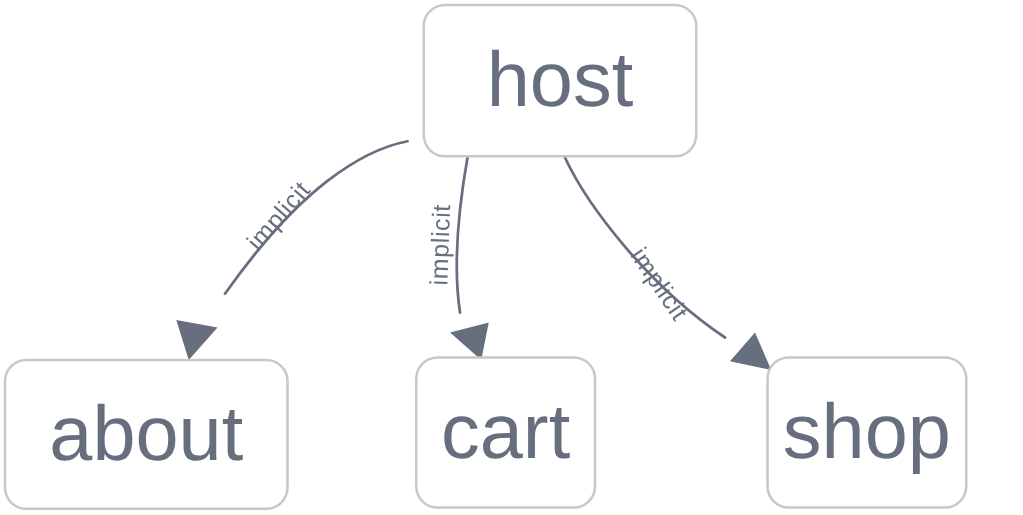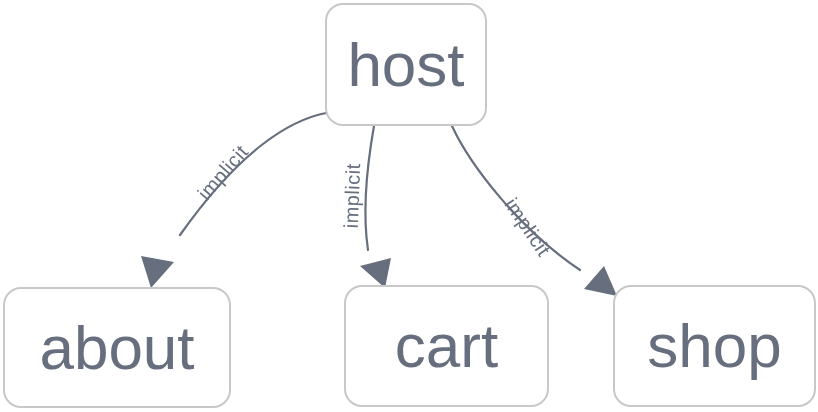--- a/index.html
+++ b/index.html
@@ -79,29 +79,29 @@
       <text class="edge-label" x="359" y="196" text-anchor="middle" transform="rotate(-88 359 196)">implicit</text>
     </g>
 
     <g>
       <path class="edge-path" d="M 452,126 C 470,165 520,230 580,270"></path>
       <polygon class="arrow-head" points="617,296 584,289 604,266"></polygon>
       <text class="edge-label" x="522" y="231" text-anchor="middle" transform="rotate(56 522 231)">implicit</text>
     </g>
   </svg>
 
-  <div class="node-box" style="left:325px; top:3px; width:162px; height:123px;">
+  <div class="node-box" style="left:338px; top:3px; width:220px; height:123px;">
     <span class="node-label">host</span>
   </div>
 
   <div class="node-box" style="left:3px; top:287px; width:228px; height:121px;text-align:right;">
     <span class="node-label">about</span>
   </div>
 
-  <div class="node-box" style="left:344px; top:285px; width:205px; height:122px;align-items:center;">
+  <div class="node-box" style="left:332px; top:285px; width:145px; height:122px;align-items:center;">
     <span class="node-label">cart</span>
   </div>
 
-  <div class="node-box" style="left:613px; top:285px; width:203px; height:122px;">
+  <div class="node-box" style="left:613px; top:285px; width:161px; height:122px;">
     <span class="node-label">shop</span>
   </div>
 
 </div>
 
 </body></html>

